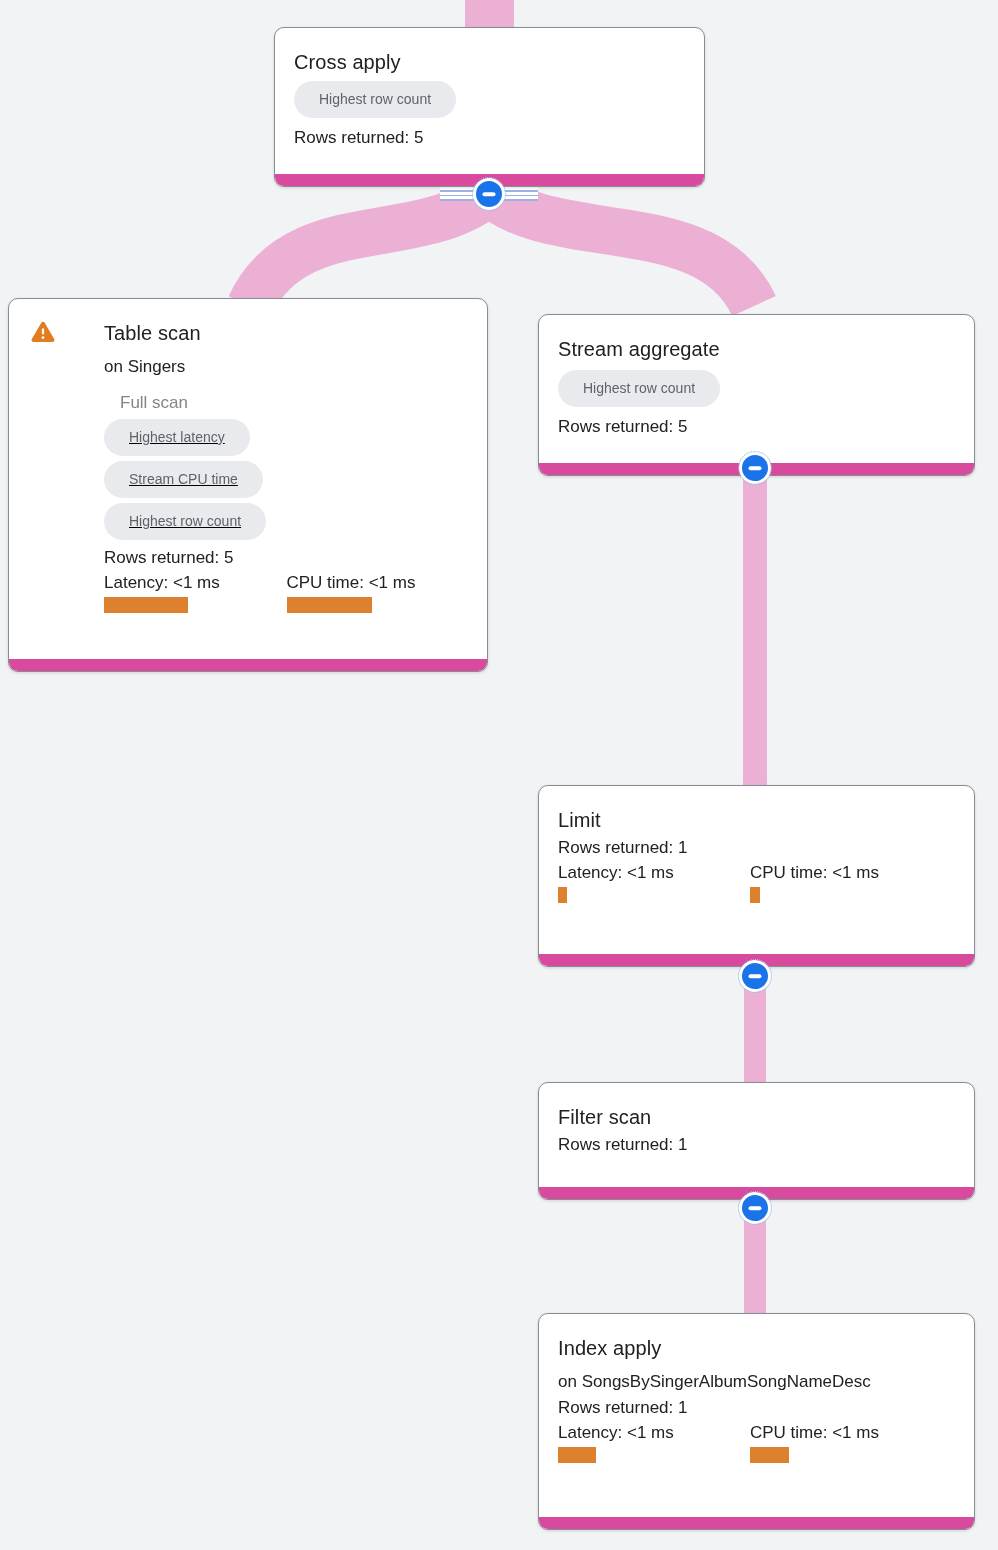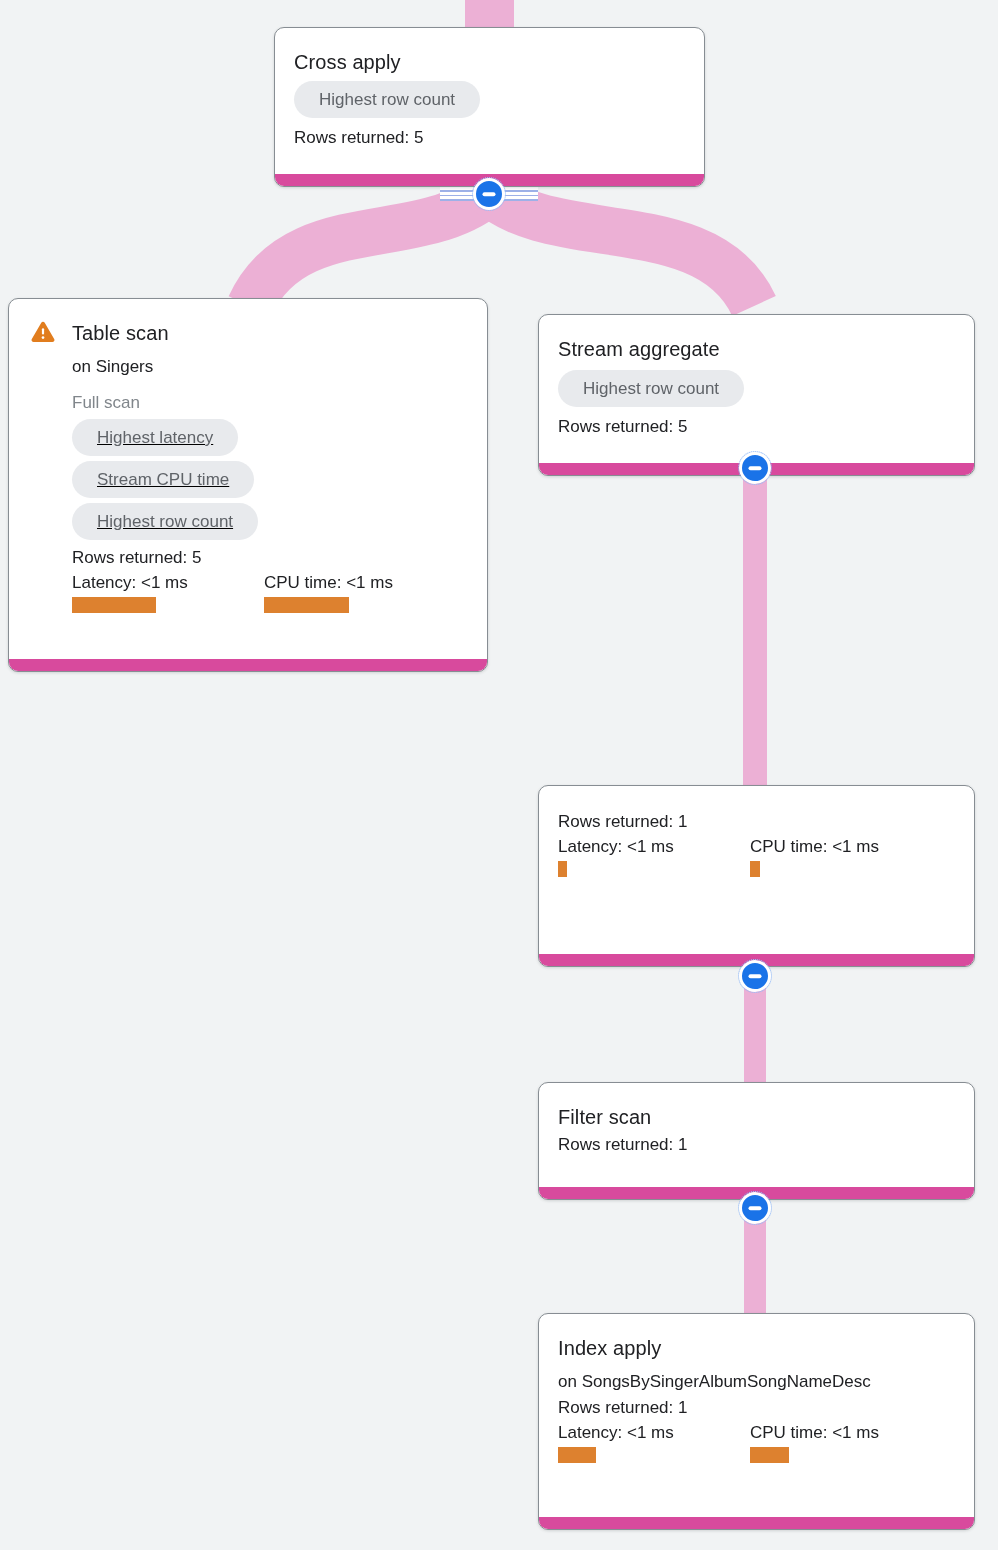--- a/index.html
+++ b/index.html
@@ -50,21 +50,21 @@
     box-shadow: 0 1px 3px rgba(60,64,67,0.18);
   }
   .accent-bar {
     position: absolute;
     left: 0; right: 0; bottom: 0;
     height: 12px;
     background: var(--accent-pink);
     border-radius: 0 0 9px 9px;
   }
   .card-pad { padding: 21px 18px 0 19px; }
-  .card.with-icon .card-pad { padding-left: 63px; }
+  .card.with-icon .card-pad { padding-left: 95px; }
   .warn-icon {
     position: absolute;
     left: 22px; top: 22px;
     width: 24px; height: 22px;
     color: var(--warning-orange);
   }
   .node-title {
     font-size: 20px;
     line-height: 26px;
     font-weight: 500;
@@ -75,39 +75,40 @@
     margin-top: 9px;
     font-size: 17px;
     line-height: 23px;
     color: var(--text-primary);
   }
   .node-note {
     margin-top: 13px;
     font-size: 17px;
     line-height: 23px;
     color: var(--text-muted);
+    margin-left: 16px;
   }
   .badges {
     display: flex;
     flex-direction: column;
     align-items: flex-start;
     gap: 5px;
   }
   .badges.mt6 { margin-top: 6px; }
   .badges.mt8 { margin-top: 8px; }
   .badges.mt5 { margin-top: 5px; text-decoration: underline; }
   .badge {
     display: inline-block;
     height: 37px;
     line-height: 37px;
     padding: 0 25px;
     border-radius: 19px;
     background: var(--badge-bg);
     color: var(--badge-text);
-    font-size: 17px;
+    font-size: 14px;
     white-space: nowrap;
   }
   .rows-line {
     font-size: 17px;
     line-height: 23px;
     color: var(--text-primary);
   }
   .rows-line.mt8  { margin-top: 8px; }
   .rows-line.mt6  { margin-top: 6px; }
   .rows-line.mt11 { margin-top: 3px; }
@@ -210,20 +211,21 @@
       <div class="badges mt8">
         <span class="badge">Highest row count</span>
       </div>
       <div class="rows-line mt8">Rows returned: 5</div>
     </div>
     <div class="accent-bar"></div>
   </div>
 
   <div class="card" style="left:538px;top:785px;width:437px;height:182px;">
     <div class="card-pad">
+      <div class="node-title">Limit</div>
       <div class="rows-line mt11">Rows returned: 1</div>
       <div class="metrics">
         <div class="metric">
           <div class="metric-label">Latency: &lt;1 ms</div>
           <div class="metric-bar" style="width:9px"></div>
         </div>
         <div class="metric">
           <div class="metric-label">CPU time: &lt;1 ms</div>
           <div class="metric-bar" style="width:10px"></div>
         </div>

